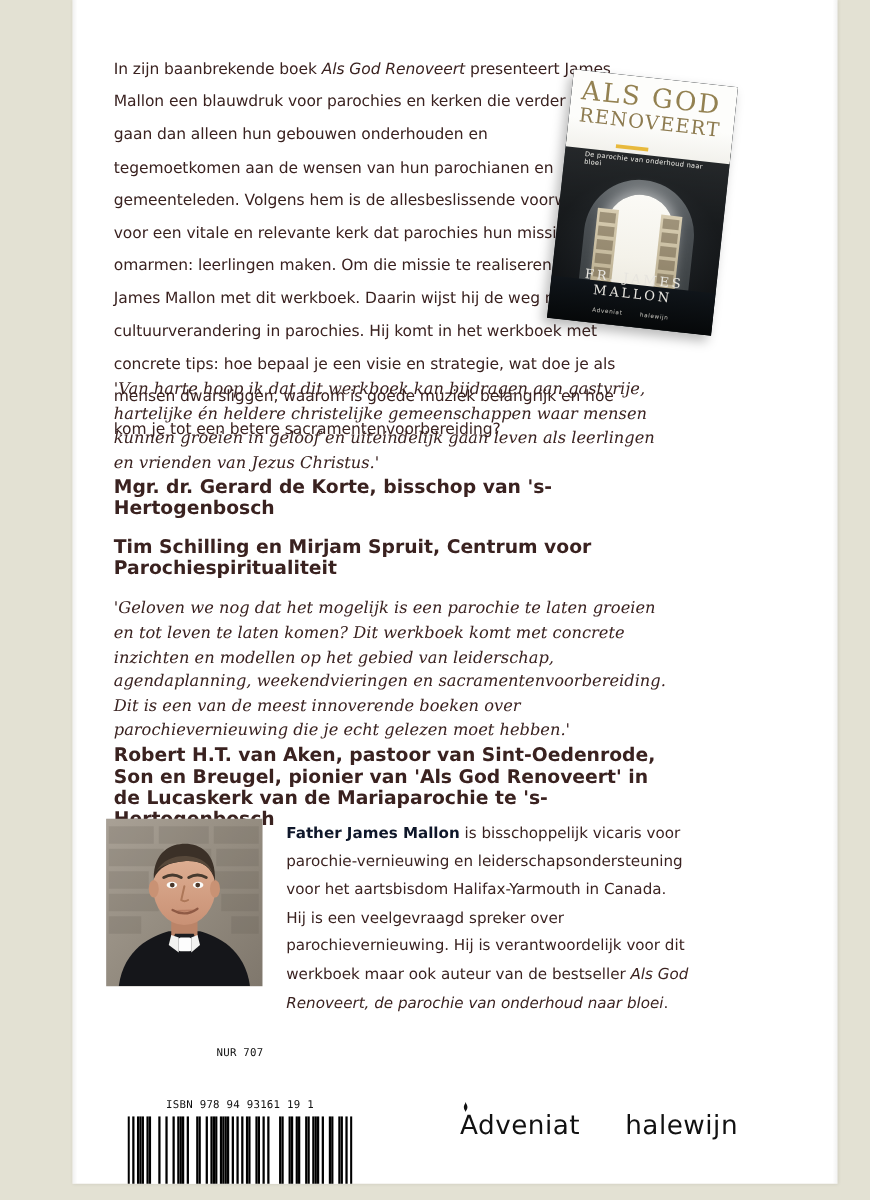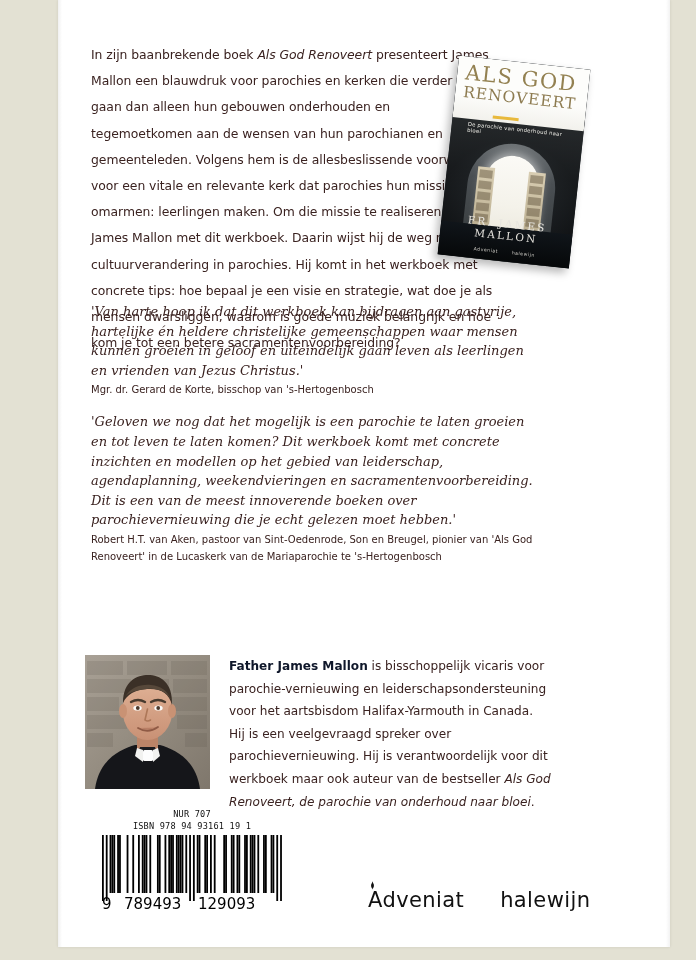--- a/index.html
+++ b/index.html
@@ -68,25 +68,25 @@
   .quote-text {
     font-family: "DejaVu Serif", serif;
     font-style: italic;
     font-size: 13px;
     line-height: 19.6px;
     color: #3a2220;
     margin: 0;
   }
   .quote-attr {
     font-family: "DejaVu Sans", sans-serif;
-    font-size: 10px;
+    font-size: 15px;
     line-height: 17px;
     color: #3a2220;
     margin: 1px 0 0 0;
-    font-weight: 400;
+    font-weight: 700;
   }
 
   
   #bio {
     position: absolute;
     left: 27px;
     top: 655px;
     width: 470px;
     display: flex;
     align-items: flex-start;
@@ -117,20 +117,21 @@
     top: 808px;
     width: 180px;
   }
   .nur, .isbn-line {
     font-family: "DejaVu Sans Mono", monospace;
     font-size: 8.6px;
     color: #111;
     text-align: center;
     letter-spacing: 0.2px;
     line-height: 12px;
+    margin-top: 29px;
   }
   #barcode-wrap {
     margin-top: 3px;
     position: relative;
     height: 76px;
   }
   #barcode-svg { display: block; }
   .barcode-digits {
     font-family: "DejaVu Sans", sans-serif;
     font-size: 15px;
@@ -309,20 +310,21 @@
 
       <div class="quote-block">
         <p class="quote-text">'Van harte hoop ik dat dit werkboek kan bijdragen aan gastvrije, hartelijke én heldere christelijke gemeenschappen waar mensen kunnen groeien in geloof en uiteindelijk gaan leven als leerlingen en vrienden van Jezus Christus.'</p>
         <p class="quote-attr">Mgr. dr. Gerard de Korte, bisschop van 's-Hertogenbosch</p>
       </div>
 
       <div class="quote-block">
       </div>
 
       <div class="quote-block">
+        <p class="quote-attr">Tim Schilling en Mirjam Spruit, Centrum voor Parochiespiritualiteit</p>
       </div>
 
       <div class="quote-block">
         <p class="quote-text">'Geloven we nog dat het mogelijk is een parochie te laten groeien en tot leven te laten komen? Dit werkboek komt met concrete inzichten en modellen op het gebied van leiderschap, agendaplanning, weekendvieringen en sacramentenvoorbereiding. Dit is een van de meest innoverende boeken over parochievernieuwing die je echt gelezen moet hebben.'</p>
         <p class="quote-attr">Robert H.T. van Aken, pastoor van Sint-Oedenrode, Son en Breugel, pionier van 'Als God Renoveert' in de Lucaskerk van de Mariaparochie te 's-Hertogenbosch</p>
       </div>
 
     </div>
 
     <div id="bio">

